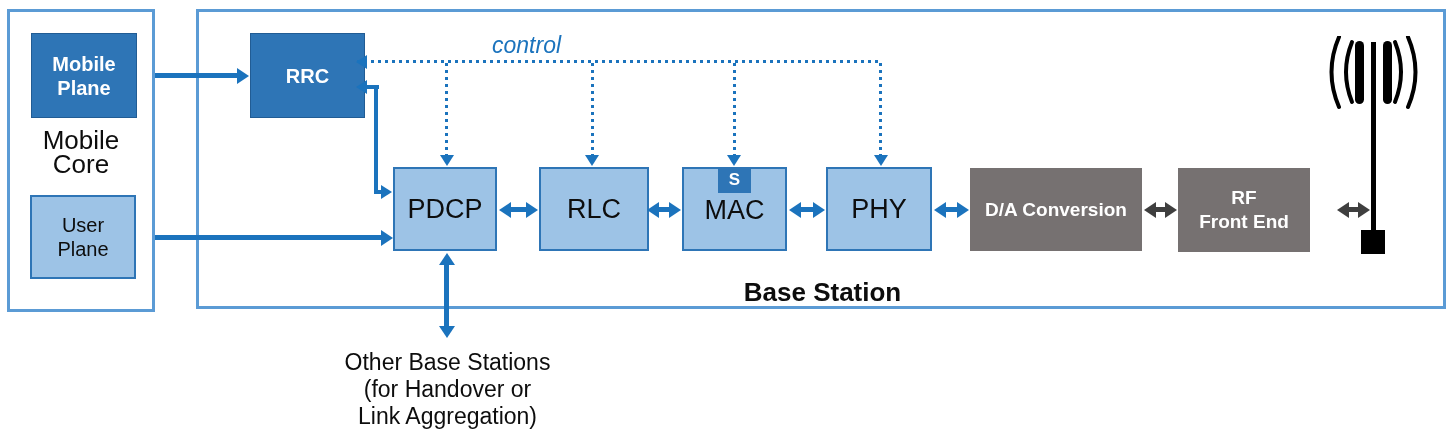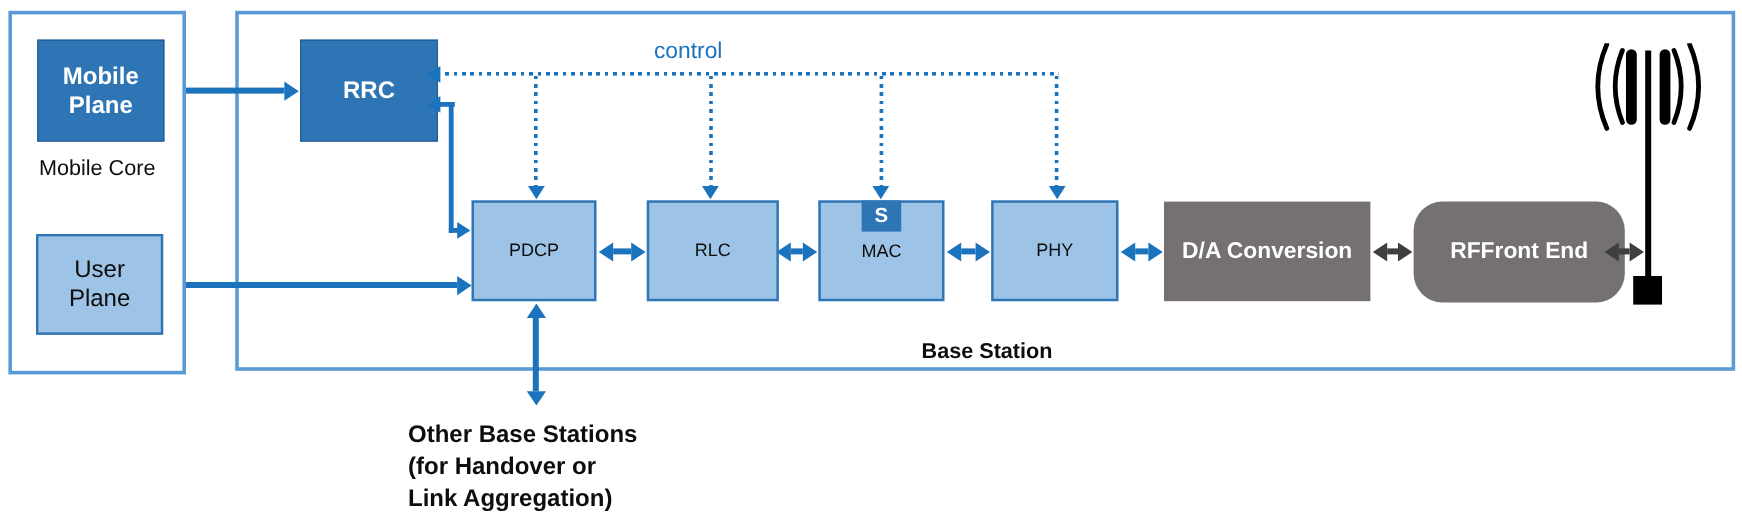--- a/index.html
+++ b/index.html
@@ -14,21 +14,21 @@
   }
   html,body{margin:0;padding:0;background:#fff;}
   .stage{
     position:relative;width:1452px;height:439px;background:#fff;overflow:hidden;
     font-family:"Liberation Sans",sans-serif;color:var(--text-black);
   }
   .container-box{position:absolute;border:3px solid var(--container-border);background:#fff;box-sizing:border-box;}
   .box{position:absolute;box-sizing:border-box;display:flex;align-items:center;justify-content:center;
        text-align:center;line-height:24px;}
   .box.dark{background:var(--dark-blue);border:1px solid #215c94;color:#fff;font-weight:bold;font-size:20px;}
-  .box.light{background:var(--light-blue);border:2px solid var(--light-border);color:var(--text-black);font-size:15px;}
+  .box.light{background:var(--light-blue);border:2px solid var(--light-border);color:var(--text-black);font-size:27px;}
   .box.gray{background:var(--gray-box);color:#fff;font-weight:bold;font-size:19px;line-height:24px;}
   .lbl-narrow{display:inline-block;max-width:84px;}
   .badge{position:absolute;box-sizing:border-box;background:var(--dark-blue);color:#fff;font-weight:bold;
          font-size:17px;display:flex;align-items:center;justify-content:center;}
   .t{position:absolute;}
   
   .harrow{position:absolute;height:5px;background:currentColor;color:var(--arrow-blue);}
   .harrow.head-left::before{content:"";position:absolute;left:-12px;top:-5.5px;width:0;height:0;
     border-top:8px solid transparent;border-bottom:8px solid transparent;border-right:12px solid currentColor;}
   .harrow.head-right::after{content:"";position:absolute;right:-12px;top:-5.5px;width:0;height:0;
@@ -42,23 +42,23 @@
   .tri{position:absolute;width:0;height:0;}
   .tri.left{border-top:7px solid transparent;border-bottom:7px solid transparent;border-right:11px solid var(--arrow-blue);}
   .tri.right{border-top:7px solid transparent;border-bottom:7px solid transparent;border-left:11px solid var(--arrow-blue);}
   .tri.down{border-left:7px solid transparent;border-right:7px solid transparent;border-top:11px solid var(--arrow-blue);}
   
   .dot-h{position:absolute;height:3px;
     background:repeating-linear-gradient(90deg,var(--arrow-blue) 0 3px,transparent 3px 7px);}
   .dot-v{position:absolute;width:3px;
     background:repeating-linear-gradient(180deg,var(--arrow-blue) 0 3px,transparent 3px 7px);}
   .gray-arrow{color:var(--arrow-gray);}
-  .control-label{position:absolute;color:var(--arrow-blue);font-size:19px;text-align:right;}
-  .big-label{position:absolute;font-size:18px;color:var(--text-black);text-align:center;line-height:24px;}
-  .note-label{position:absolute;font-size:20px;color:var(--text-black);line-height:27px;font-weight:bold;}
+  .control-label{position:absolute;color:var(--arrow-blue);font-size:23px;text-align:left;font-style:italic;}
+  .big-label{position:absolute;font-size:26px;color:var(--text-black);text-align:center;line-height:24px;}
+  .note-label{position:absolute;font-size:23px;color:var(--text-black);text-align:center;line-height:27px;}
 </style>
 </head>
 <body>
 
 <div class="stage">
 
   <div class="container-box" style="left:7px;top:9px;width:148px;height:303px;"></div>
   <div class="container-box" style="left:196px;top:9px;width:1250px;height:300px;"></div>
 
   <div class="box dark" style="left:31px;top:33px;width:106px;height:85px;">
@@ -71,21 +71,21 @@
 
   <div class="big-label" style="left:740px;top:280px;width:165px;font-weight:bold;">Base Station</div>
 
   <div class="box dark" style="left:250px;top:33px;width:115px;height:85px;">RRC</div>
   <div class="box light" style="left:393px;top:167px;width:104px;height:84px;">PDCP</div>
   <div class="box light" style="left:539px;top:167px;width:110px;height:84px;">RLC</div>
   <div class="box light" style="left:682px;top:167px;width:105px;height:84px;padding-top:2px;">MAC</div>
   <div class="badge" style="left:718px;top:167px;width:33px;height:26px;">S</div>
   <div class="box light" style="left:826px;top:167px;width:106px;height:84px;">PHY</div>
   <div class="box gray" style="left:970px;top:168px;width:172px;height:83px;">D/A Conversion</div>
-  <div class="box gray" style="left:1178px;top:168px;width:176px;height:84px;flex-direction:row;border-radius:24px;">
+  <div class="box gray" style="left:1178px;top:168px;width:132px;height:84px;flex-direction:column;">
     <span>RF</span>
     <span>Front End</span>
   </div>
 
   <svg class="t" style="left:1322px;top:36px;" width="103" height="218" viewBox="0 0 103 218">
     <line x1="51.5" y1="6" x2="51.5" y2="196" stroke="#000" stroke-width="5"></line>
     <rect x="33" y="5" width="9" height="63" rx="4.5" fill="#000"></rect>
     <rect x="61" y="5" width="9" height="63" rx="4.5" fill="#000"></rect>
     <path d="M 30 6 Q 18 36 30 66" fill="none" stroke="#000" stroke-width="4" stroke-linecap="round"></path>
     <path d="M 17 1 Q 2 36 17 71" fill="none" stroke="#000" stroke-width="4" stroke-linecap="round"></path>

